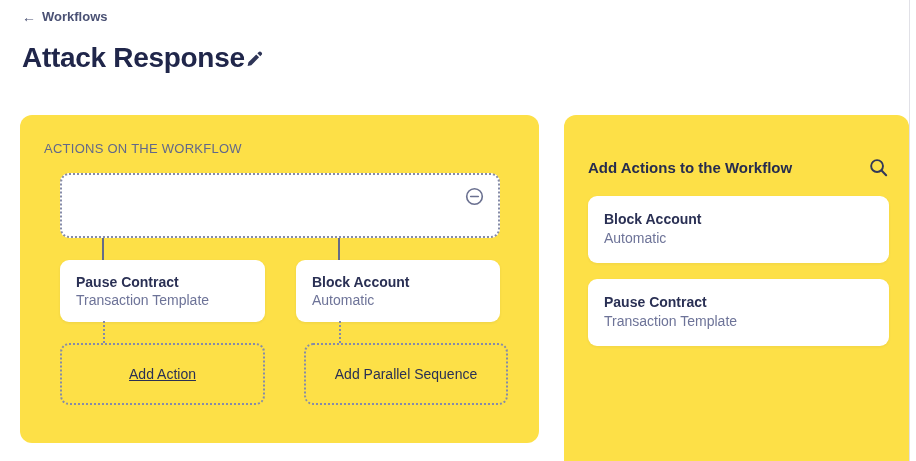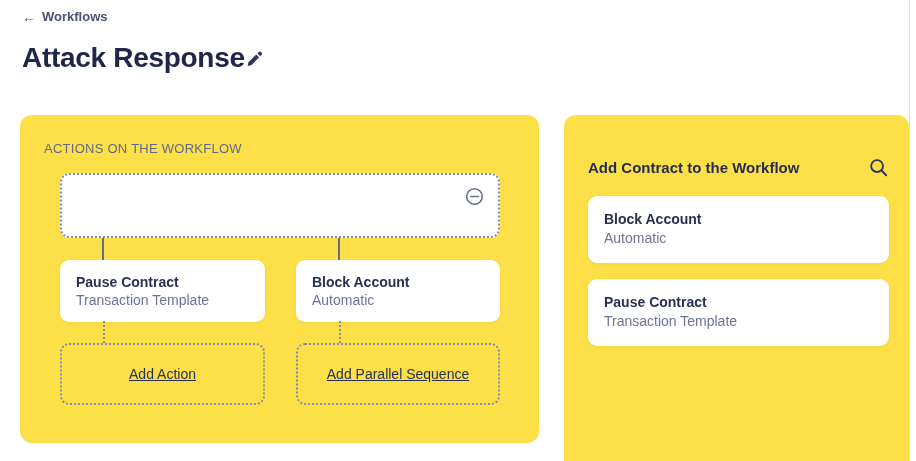--- a/index.html
+++ b/index.html
@@ -144,28 +144,28 @@
     <div class="card-title">Block Account</div>
     <div class="card-subtitle">Automatic</div>
   </div>
 
   <div class="connector-dotted" style="left: 83px; top: 206px;"></div>
   <div class="connector-dotted" style="left: 319px; top: 206px;"></div>
 
   <div class="add-box" style="left: 40px; width: 205px; text-decoration: underline;">
     <span>Add Action</span>
   </div>
-  <div class="add-box" style="left: 276px; width: 204px; text-decoration: underline;">
+  <div class="add-box" style="left: 284px; width: 204px;">
     <span>Add Parallel Sequence</span>
   </div>
 </div>
 
 <div class="panel library-panel">
   <div class="library-header">
-    <span class="library-title">Add Contract to the Workflow</span>
+    <span class="library-title">Add Actions to the Workflow</span>
     <svg class="search-icon" viewBox="0 0 22 22">
       <circle cx="9.5" cy="9.5" r="6.2" fill="none" stroke="#323858" stroke-width="2"></circle>
       <line x1="14.2" y1="14.2" x2="19" y2="19" stroke="#323858" stroke-width="2.2" stroke-linecap="round"></line>
     </svg>
   </div>
 
   <div class="library-card pos-0">
     <div class="card-title">Block Account</div>
     <div class="card-subtitle">Automatic</div>
   </div>

